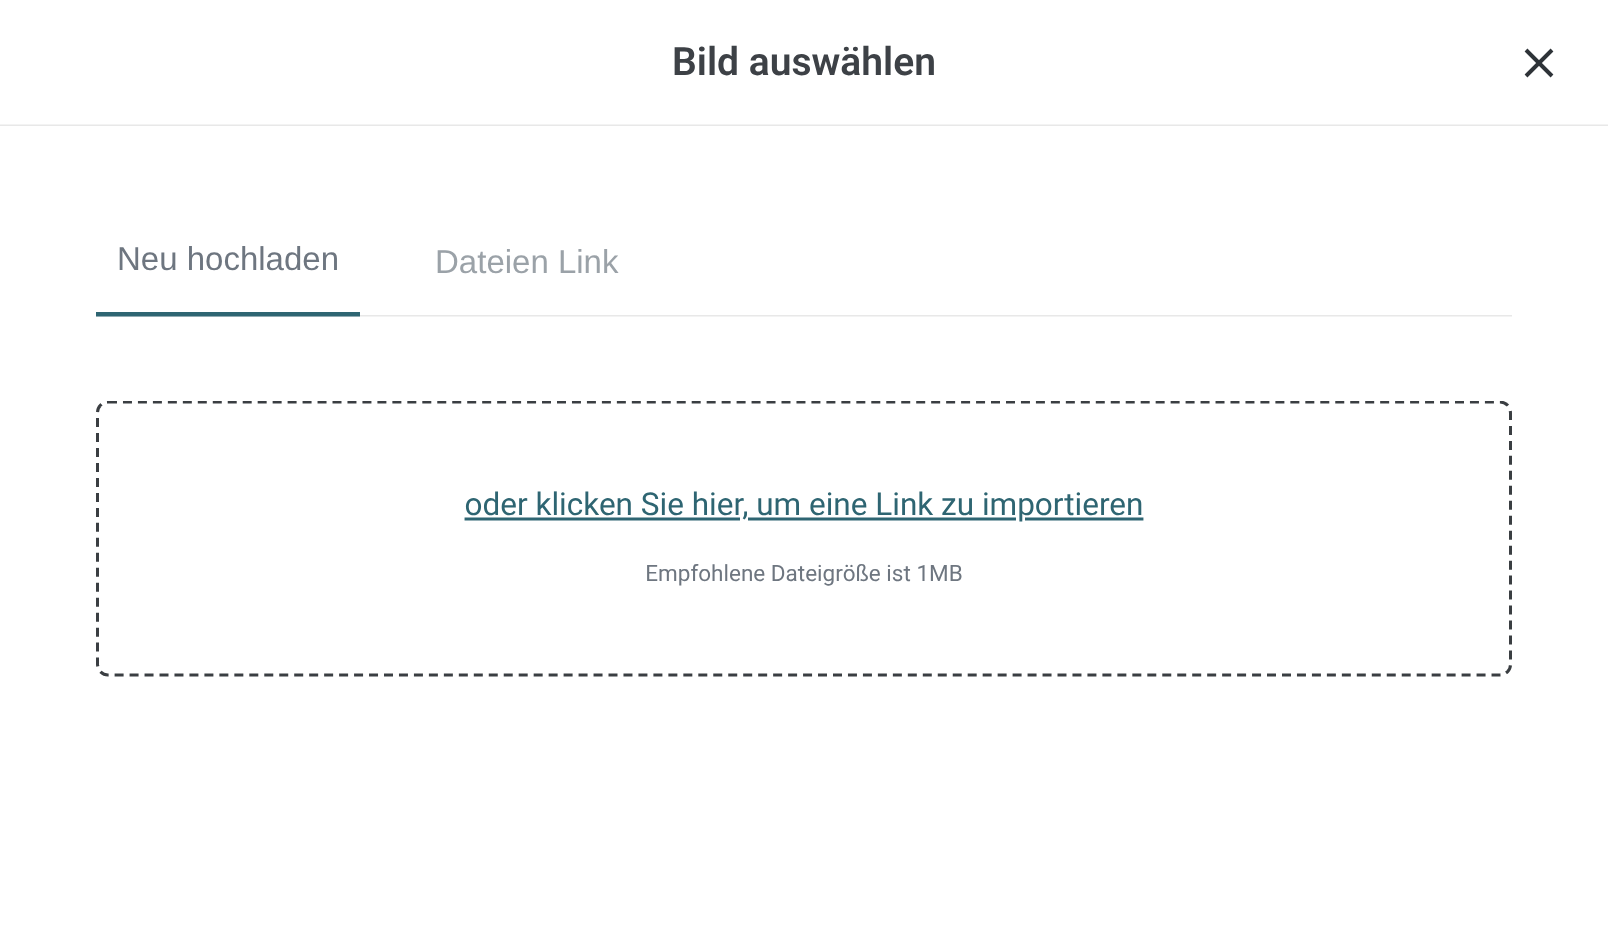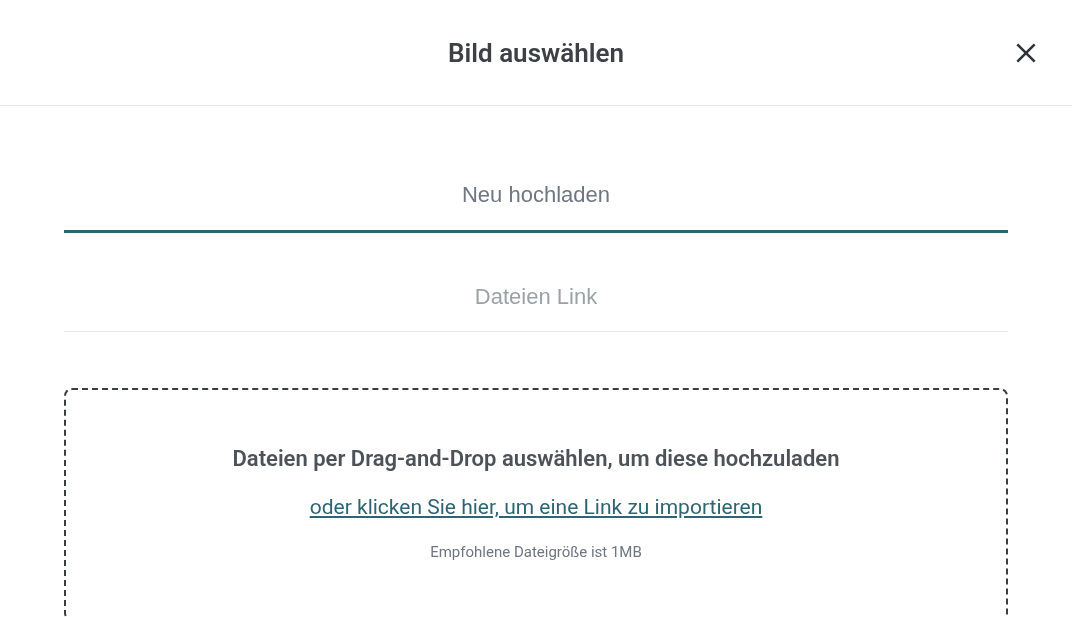--- a/index.html
+++ b/index.html
@@ -12,21 +12,21 @@
       height: 617px;
       font-family: -apple-system, BlinkMacSystemFont, "Segoe UI", Roboto, Helvetica, Arial, sans-serif;
       background: #ffffff;
       overflow: hidden;
     }
     .modal-header {
       position: relative;
       display: flex;
       align-items: center;
       justify-content: center;
-      height: 106px;
+      height: 84px;
       border-bottom: 1px solid #e8e8e8;
     }
     .modal-title {
       font-size: 26px;
       font-weight: 600;
       color: #3d4146;
     }
     .close-btn {
       position: absolute;
       right: 28px;
@@ -48,21 +48,20 @@
       stroke-width: 2.4;
     }
     .content-area {
       padding: 0 64px;
     }
     .tabs {
       display: flex;
       border-bottom: 1px solid #e8e8e8;
       margin-top: 60px;
       gap: 36px;
-      flex-direction: column;
     }
     .tab {
       padding: 16px 14px 22px 14px;
       font-size: 22px;
       font-weight: 500;
       color: #9ba2a8;
       cursor: pointer;
       background: none;
       border: none;
       position: relative;
@@ -115,17 +114,16 @@
   </button>
 </div>
 
 <div class="content-area">
   <div class="tabs">
     <button class="tab active">Neu hochladen</button>
     <button class="tab">Dateien Link</button>
   </div>
 
   <div class="dropzone">
-    <div class="drop-heading">Dateien per Drag-and-Drop auswählen, um diese hochzuladen</div>
     <button class="import-link">oder klicken Sie hier, um eine Link zu importieren</button>
     <div class="recommended-size">Empfohlene Dateigröße ist 1MB</div>
   </div>
 </div>
 
 </body></html>

